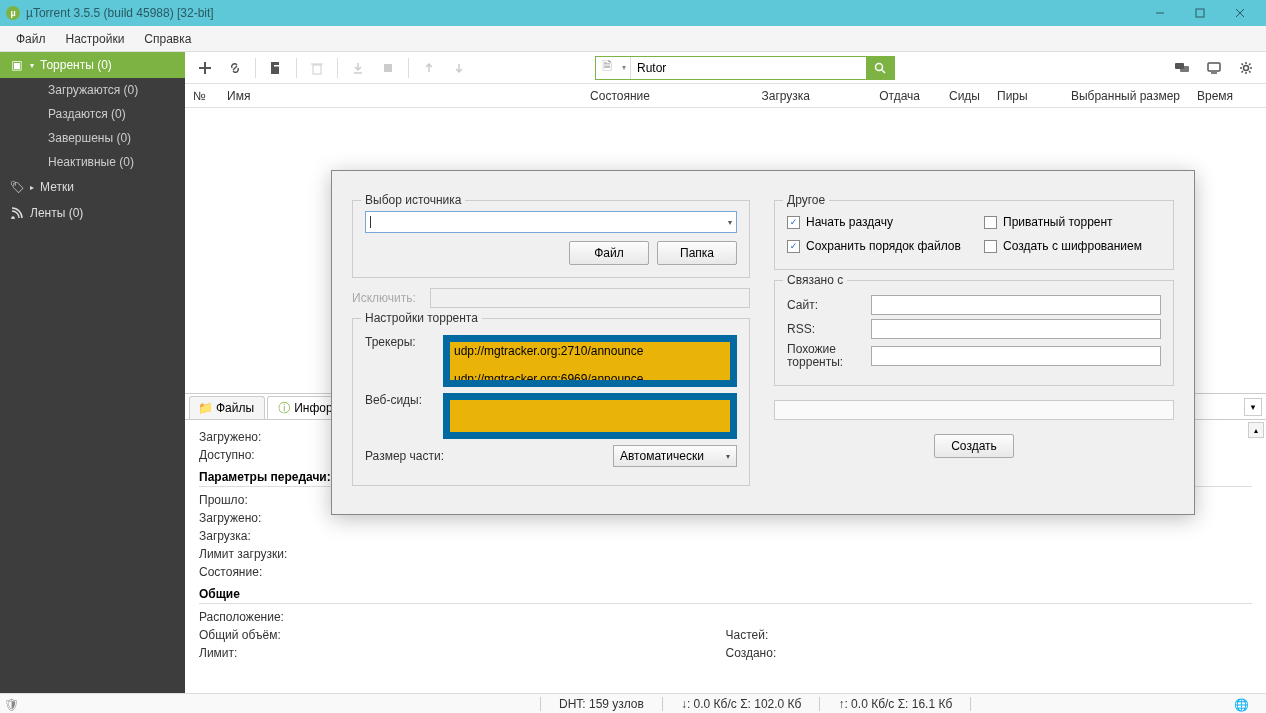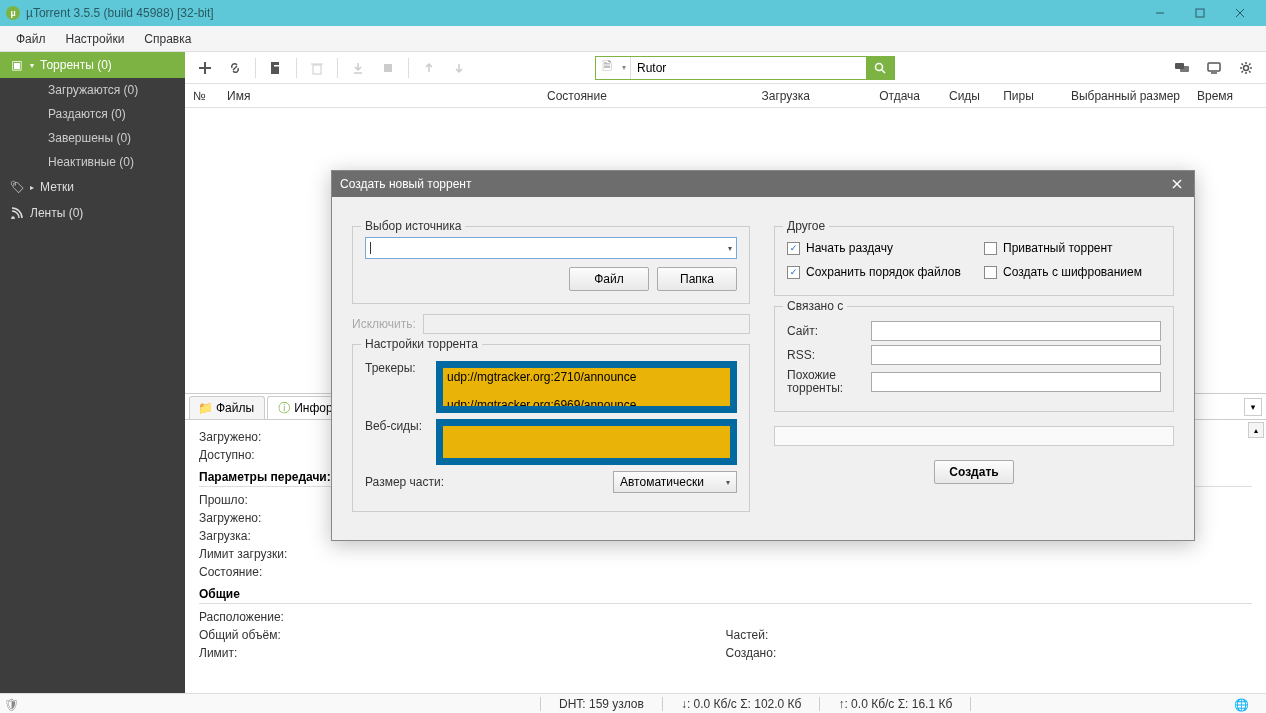--- a/index.html
+++ b/index.html
@@ -76,36 +76,36 @@
 .dlg-title .close { margin-left:auto; width:18px; height:18px; display:flex; align-items:center; justify-content:center; cursor:pointer; }
 .dlg-body { padding:29px 20px 18px; display:flex; gap:24px; }
 .dlg-left { flex:1; }
 .dlg-right { width:400px; }
 .fieldset { border:1px solid #ccc; padding:10px 12px 12px; margin-bottom:10px; position:relative; }
 .fieldset .legend { position:absolute; top:-8px; left:8px; background:#f0f0f0; padding:0 4px; color:#333; }
 .combo { width:100%; height:22px; border:1px solid #7aa7d8; background:#fff; display:flex; align-items:center; padding:0 4px; }
 .combo .caret { margin-left:auto; font-size:8px; color:#555; }
 .btnrow { display:flex; justify-content:flex-end; gap:8px; margin-top:8px; }
 .btn { min-width:80px; height:24px; border:1px solid #aaa; background:linear-gradient(#fcfcfc,#e8e8e8); display:flex; align-items:center; justify-content:center; cursor:pointer; border-radius:2px; padding:0 12px; }
-.frow { display:flex; align-items:center; margin:6px 0; gap:1px; }
+.frow { display:flex; align-items:center; margin:6px 0; gap:8px; }
 .frow .flabel { width:70px; color:#333; }
 .frow .flabel.dis { color:#aaa; }
 .finput { flex:1; height:20px; border:1px solid #aaa; background:#fff; padding:0 4px; }
 .finput.dis { background:#f0f0f0; border-color:#ccc; }
 .ftextarea { flex:1; min-height:46px; border:7px solid #0369a1; background:#eab308; padding:2px 4px; resize:none; font-family:Liberation Sans, sans-serif; font-size:12px; }
 .fselect { height:22px; border:1px solid #aaa; background:linear-gradient(#fcfcfc,#e8e8e8); padding:0 6px; display:flex; align-items:center; min-width:124px; }
 .fselect .caret { margin-left:auto; font-size:8px; color:#555; }
 .chk { display:flex; align-items:center; gap:6px; margin:4px 0; cursor:pointer; }
 .chk .box { width:13px; height:13px; border:1px solid #888; background:#fff; display:flex; align-items:center; justify-content:center; font-size:9px; color:#1a6cc9; }
 .chkgrid { display:grid; grid-template-columns:1fr 1fr; gap:2px 20px; }
 .relrow { display:flex; align-items:center; gap:14px; margin:4px 0; }
 .relrow .rlabel { width:70px; color:#333; }
 .relrow input { flex:1; height:20px; border:1px solid #aaa; padding:0 4px; }
 .progress { height:20px; border:1px solid #ccc; background:#fafafa; margin-top:14px; }
-.createrow { display:flex; justify-content:center; margin-top:14px;font-weight:bold; }
+.createrow { display:flex; justify-content:center; margin-top:14px; }
 </style>
 </head>
 <body>
 
 <div class="titlebar">
   <div class="logo">µ</div>
   <div class="title">µTorrent 3.5.5  (build 45988) [32-bit]</div>
   <div class="winbtns">
     <div class="winbtn">
         <svg viewBox="0 0 10 10">
@@ -239,25 +239,25 @@
               <circle cx="8" cy="8" r="2.5" fill="none" stroke="currentColor" stroke-width="1.5"></circle>
               <path d="M8 2v2M8 12v2M2 8h2M12 8h2M3.5 3.5l1.4 1.4M11.1 11.1l1.4 1.4M12.5 3.5l-1.4 1.4M4.9 11.1l-1.4 1.4" stroke="currentColor" stroke-width="1.5"></path>
             </svg>
           </div>
       </div>
     </div>
 
     <div class="listhdr">
       <div class="col" style="width:34px">№</div>
       <div class="col" style="width:320px">Имя</div>
-      <div class="col" style="width:120px;text-align:left">Состояние</div>
+      <div class="col" style="width:120px;text-align:right">Состояние</div>
       <div class="col" style="width:160px;text-align:right">Загрузка</div>
       <div class="col" style="width:110px;text-align:right">Отдача</div>
       <div class="col" style="width:60px;text-align:right">Сиды</div>
-      <div class="col" style="width:60px;text-align:center">Пиры</div>
+      <div class="col" style="width:60px;text-align:left">Пиры</div>
       <div class="col" style="width:140px;text-align:right">Выбранный размер</div>
       <div class="col" style="width:60px">Время</div>
     </div>
 
     <div class="listbody"></div>
 
     <div class="detail">
       <div class="dtabs">
         <div class="dtab">
             <span class="tic">📁</span>
@@ -301,29 +301,20 @@
   <div class="scell">DHT: 159 узлов</div>
   <div class="ssep"></div>
   <div class="scell">↓: 0.0 Кб/с Σ: 102.0 Кб</div>
   <div class="ssep"></div>
   <div class="scell">↑: 0.0 Кб/с Σ: 16.1 Кб</div>
   <div class="ssep"></div>
   <span class="globe">🌐</span>
 </div>
 
 <div class="dialog">
-  <div class="dlg-title">
-    <span>Создать новый торрент</span>
-    <div class="close">
-        <svg width="10" height="10" viewBox="0 0 10 10">
-          <line x1="1" y1="1" x2="9" y2="9" stroke="#fff" stroke-width="1.5"></line>
-          <line x1="9" y1="1" x2="1" y2="9" stroke="#fff" stroke-width="1.5"></line>
-        </svg>
-      </div>
-  </div>
   <div class="dlg-body">
     <div class="dlg-left">
       <div class="fieldset">
         <div class="legend">Выбор источника</div>
         <div class="combo">
             <span style="border-left:1px solid #333;height:12px"></span>
             <span class="caret">▾</span>
           </div>
         <div class="btnrow">
           <div class="btn">Файл</div>

